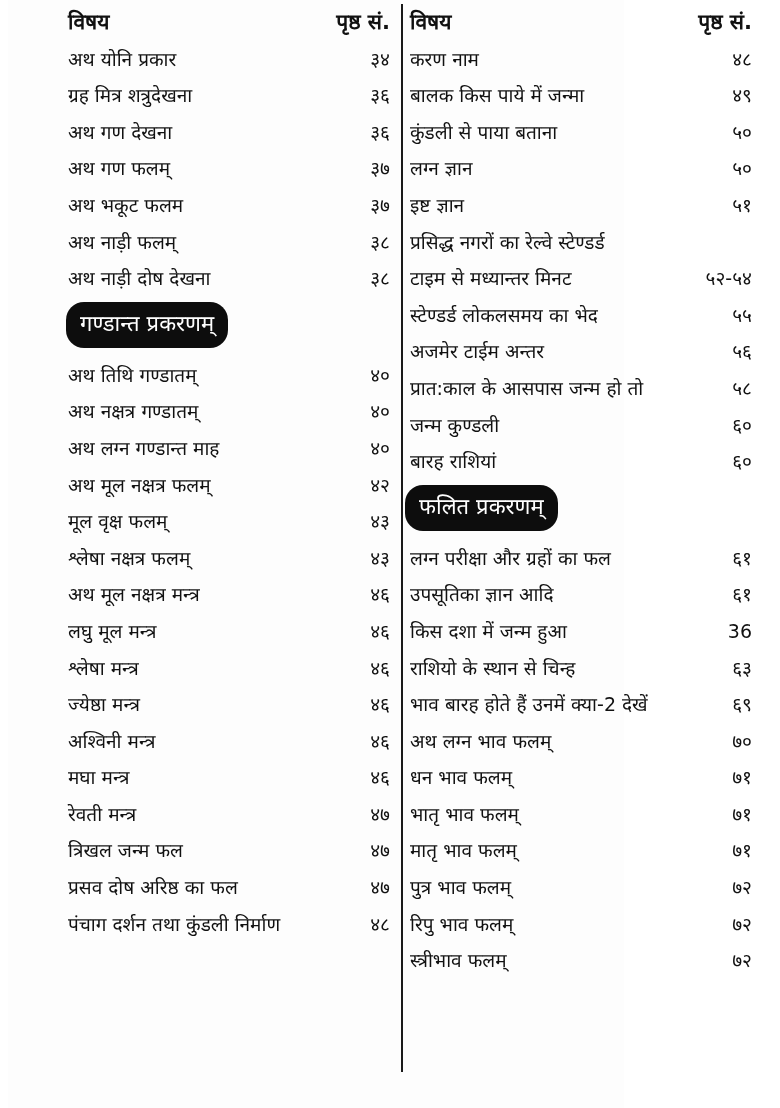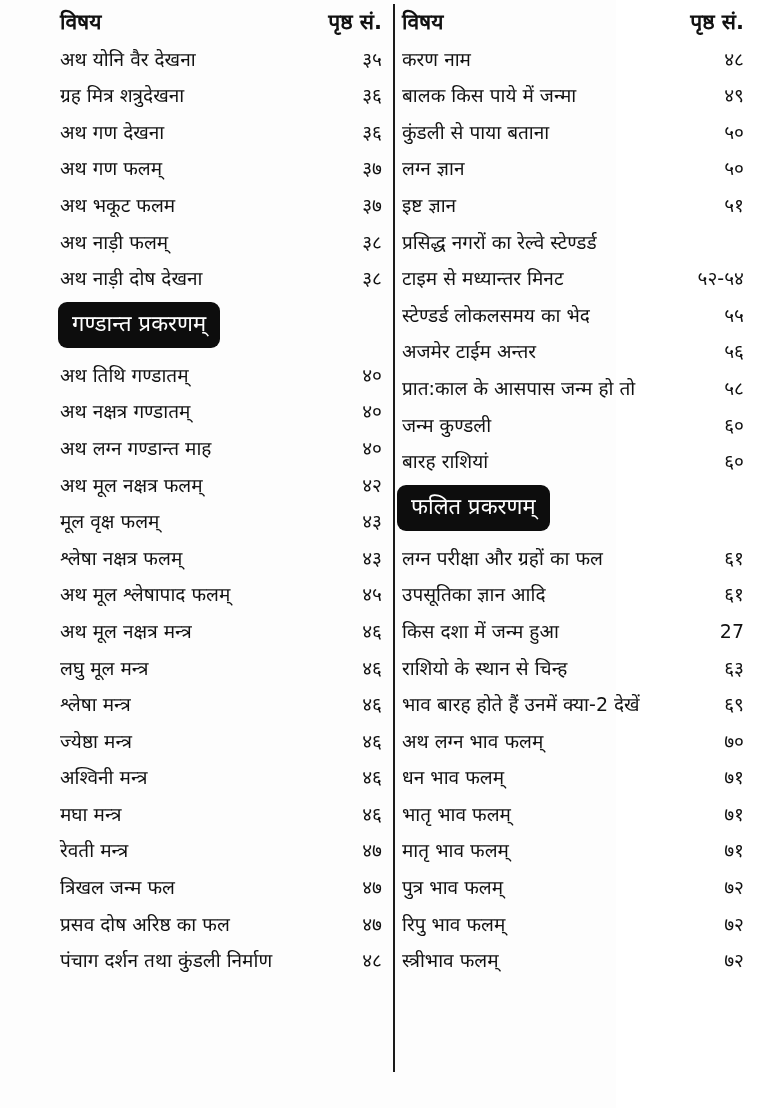--- a/index.html
+++ b/index.html
@@ -10,21 +10,21 @@
     body {
       width: 780px;
       height: 1108px;
       position: relative;
       overflow: hidden;
       font-family: "DejaVu Sans", "Liberation Sans", sans-serif;
       color: #111111;
     }
     .page {
       position: absolute;
-      left: 0; top: 0;
+      left: 8px; top: 0;
       width: 616px;
       height: 1108px;
       background: #fdfdfd;
     }
     .divider {
       position: absolute;
       left: 393px;
       top: 4px;
       width: 2px;
       height: 1068px;
@@ -69,43 +69,43 @@
       align-items: center;
     }
     .section-box {
       display: inline-block;
       background: #0d0d0d;
       color: #ffffff;
       font-size: 22px;
       line-height: 44px;
       height: 46px;
       padding: 0 14px;
-      border-radius: 9px;
+      border-radius: 18px;
       white-space: nowrap;
     }
     .col-left .section-box { margin-left: -2px; }
     .col-right .section-box { margin-left: -5px; }
   </style>
 </head>
 <body>
 
 <div class="page">
 
   <div class="divider"></div>
 
   <div class="column col-left">
     <div class="row header">
       <span class="title">विषय</span>
       <span class="page-no">पृष्ठ सं.</span>
     </div>
 
     <div>
         <div class="row">
-          <span class="title">अथ योनि वैर देखना</span>
-          <span class="page-no">३५</span>
+          <span class="title">अथ योनि प्रकार</span>
+          <span class="page-no">३४</span>
         </div>
         <div class="row">
           <span class="title">ग्रह मित्र शत्रुदेखना</span>
           <span class="page-no">३६</span>
         </div>
         <div class="row">
           <span class="title">अथ गण देखना</span>
           <span class="page-no">३६</span>
         </div>
         <div class="row">
@@ -147,24 +147,20 @@
           <span class="title">अथ मूल नक्षत्र फलम्</span>
           <span class="page-no">४२</span>
         </div>
         <div class="row">
           <span class="title">मूल वृक्ष फलम्</span>
           <span class="page-no">४३</span>
         </div>
         <div class="row">
           <span class="title">श्लेषा नक्षत्र फलम्</span>
           <span class="page-no">४३</span>
-        </div>
-        <div class="row">
-          <span class="title">अथ मूल श्लेषापाद फलम्</span>
-          <span class="page-no">४५</span>
         </div>
         <div class="row">
           <span class="title">अथ मूल नक्षत्र मन्त्र</span>
           <span class="page-no">४६</span>
         </div>
         <div class="row">
           <span class="title">लघु मूल मन्त्र</span>
           <span class="page-no">४६</span>
         </div>
         <div class="row">
@@ -267,21 +263,21 @@
         <div class="row">
           <span class="title">लग्न परीक्षा और ग्रहों का फल</span>
           <span class="page-no">६१</span>
         </div>
         <div class="row">
           <span class="title">उपसूतिका ज्ञान आदि</span>
           <span class="page-no">६१</span>
         </div>
         <div class="row">
           <span class="title">किस दशा में जन्म हुआ</span>
-          <span class="page-no">27</span>
+          <span class="page-no">36</span>
         </div>
         <div class="row">
           <span class="title">राशियो के स्थान से चिन्ह</span>
           <span class="page-no">६३</span>
         </div>
         <div class="row">
           <span class="title">भाव बारह होते हैं उनमें क्या-2 देखें</span>
           <span class="page-no">६९</span>
         </div>
         <div class="row">

